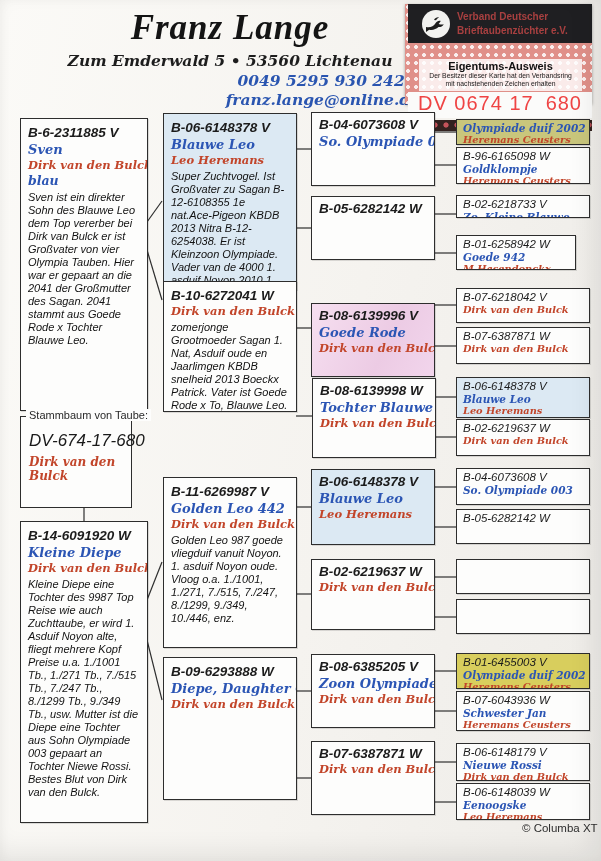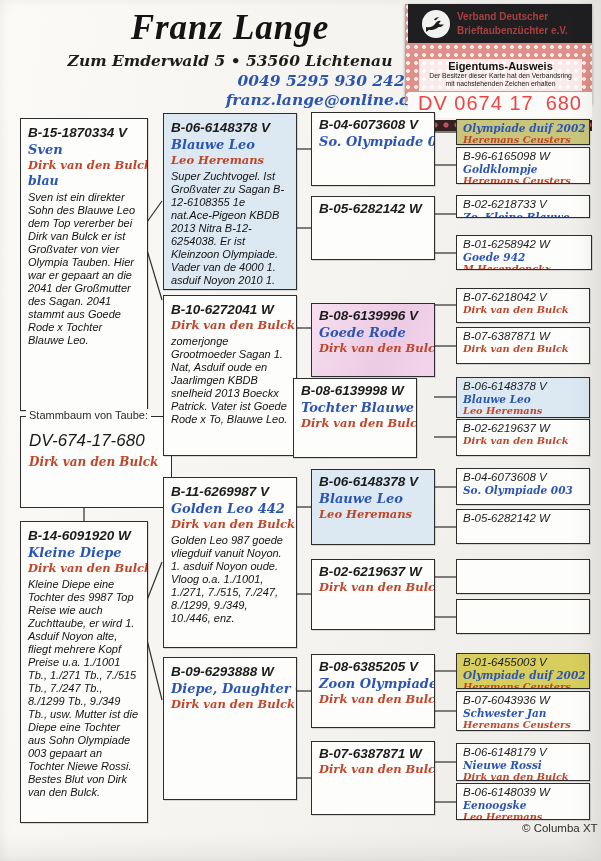--- a/index.html
+++ b/index.html
@@ -136,47 +136,47 @@
       <span class="stamp-card-sub">mit nachstehenden Zeichen erhalten</span>
     </div>
     <div class="stamp-ring">
       <span>DV 0674 17</span>
       <span>680</span>
     </div>
     <div class="stamp-bottom"></div>
   </div>
 
   <div class="box" style="left:20px;top:118px;width:128px;height:293px">
-    <span class="ring">B-15-1870334 V</span>
+    <span class="ring">B-6-2311885 V</span>
     <span class="name">Sven</span>
     <span class="breeder">Dirk van den Bulck</span>
     <span class="note">blau</span>
     <span class="desc">Sven ist ein direkter Sohn des Blauwe Leo dem Top vererber bei Dirk van Bulck er ist Großvater von vier Olympia Tauben. Hier war er gepaart an die 2041 der Großmutter des Sagan. 2041 stammt aus Goede Rode x Tochter Blauwe Leo.</span>
   </div>
 
-  <div class="subject-box" style="left:20px;top:416px;width:152px;height:92px">
+  <div class="subject-box" style="left:20px;top:416px;width:112px;height:92px">
     <span class="subject-label">Stammbaum von Taube:</span>
     <span class="subject-ring">DV-674-17-680</span>
     <span class="subject-breeder">Dirk van den Bulck</span>
   </div>
 
   <div class="box" style="left:20px;top:521px;width:128px;height:302px">
     <span class="ring">B-14-6091920 W</span>
     <span class="name">Kleine Diepe</span>
     <span class="breeder">Dirk van den Bulck</span>
     <span class="desc">Kleine Diepe eine Tochter des 9987 Top Reise wie auch Zuchttaube, er wird 1. Asduif Noyon alte, fliegt mehrere Kopf Preise u.a. 1./1001 Tb., 1./271 Tb., 7./515 Tb., 7./247 Tb., 8./1299 Tb., 9./349 Tb., usw. Mutter ist die Diepe eine Tochter aus Sohn Olympiade 003 gepaart an Tochter Niewe Rossi. Bestes Blut von Dirk van den Bulck.</span>
   </div>
 
   <div class="box bg-blue" style="left:163px;top:113px;width:134px;height:177px">
     <span class="ring">B-06-6148378 V</span>
     <span class="name">Blauwe Leo</span>
     <span class="breeder">Leo Heremans</span>
     <span class="desc">Super Zuchtvogel. Ist Großvater zu Sagan B-12-6108355 1e nat.Ace-Pigeon KBDB 2013 Nitra B-12-6254038. Er ist Kleinzoon Olympiade. Vader van de 4000 1. asduif Noyon 2010 1. geg. 346, 1. geg. 369. Sein Vater ist Halbbruder</span>
   </div>
-  <div class="box" style="left:163px;top:295px;width:134px;height:161px">
+  <div class="box" style="left:163px;top:281px;width:134px;height:131px">
     <span class="ring">B-10-6272041 W</span>
     <span class="breeder">Dirk van den Bulck</span>
     <span class="desc">zomerjonge Grootmoeder Sagan 1. Nat, Asduif oude en Jaarlimgen KBDB snelheid 2013 Boeckx Patrick. Vater ist Goede Rode x To, Blauwe Leo.</span>
   </div>
   <div class="box" style="left:163px;top:477px;width:134px;height:171px">
     <span class="ring">B-11-6269987 V</span>
     <span class="name">Golden Leo 442</span>
     <span class="breeder">Dirk van den Bulck</span>
     <span class="desc">Golden Leo 987 goede vliegduif vanuit Noyon. 1. asduif Noyon oude. Vloog o.a. 1./1001, 1./271, 7./515, 7./247, 8./1299, 9./349, 10./446, enz.</span>
   </div>
@@ -191,21 +191,21 @@
     <span class="name">So. Olympiade 003</span>
   </div>
   <div class="box small" style="left:311px;top:196px;width:124px;height:64px">
     <span class="ring">B-05-6282142 W</span>
   </div>
   <div class="box small bg-pink" style="left:311px;top:303px;width:124px;height:74px">
     <span class="ring">B-08-6139996 V</span>
     <span class="name">Goede Rode</span>
     <span class="breeder">Dirk van den Bulck</span>
   </div>
-  <div class="box small" style="left:293px;top:378px;width:124px;height:80px">
+  <div class="box small" style="left:312px;top:378px;width:124px;height:80px">
     <span class="ring">B-08-6139998 W</span>
     <span class="name">Tochter Blauwe Leo</span>
     <span class="breeder">Dirk van den Bulck</span>
   </div>
   <div class="box small bg-blue" style="left:311px;top:469px;width:124px;height:76px">
     <span class="ring">B-06-6148378 V</span>
     <span class="name">Blauwe Leo</span>
     <span class="breeder">Leo Heremans</span>
   </div>
   <div class="box small" style="left:311px;top:559px;width:124px;height:71px">
@@ -229,21 +229,21 @@
   <div class="box tiny" style="left:456px;top:147px;width:134px;height:37px">
     <span class="ring">B-96-6165098 W</span>
     <span class="name">Goldklompje</span>
     <span class="breeder">Heremans Ceusters</span>
   </div>
   <div class="box tiny" style="left:456px;top:195px;width:134px;height:23px">
     <span class="ring">B-02-6218733 V</span>
     <span class="name">Zo. Kleine Blauwe</span>
     <span class="breeder">M. Hasendonckx</span>
   </div>
-  <div class="box tiny" style="left:456px;top:235px;width:136px;height:35px">
+  <div class="box tiny" style="left:456px;top:235px;width:120px;height:35px">
     <span class="ring">B-01-6258942 W</span>
     <span class="name">Goede 942</span>
     <span class="breeder">M.Hasendonckx</span>
   </div>
   <div class="box tiny" style="left:456px;top:288px;width:134px;height:35px">
     <span class="ring">B-07-6218042 V</span>
     <span class="breeder">Dirk van den Bulck</span>
   </div>
   <div class="box tiny" style="left:456px;top:327px;width:134px;height:37px">
     <span class="ring">B-07-6387871 W</span>

